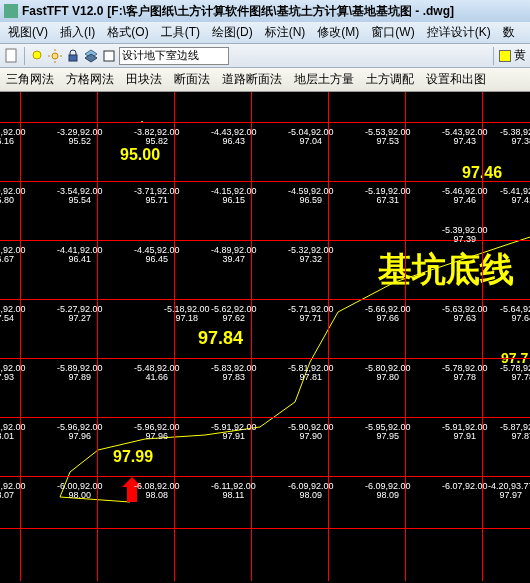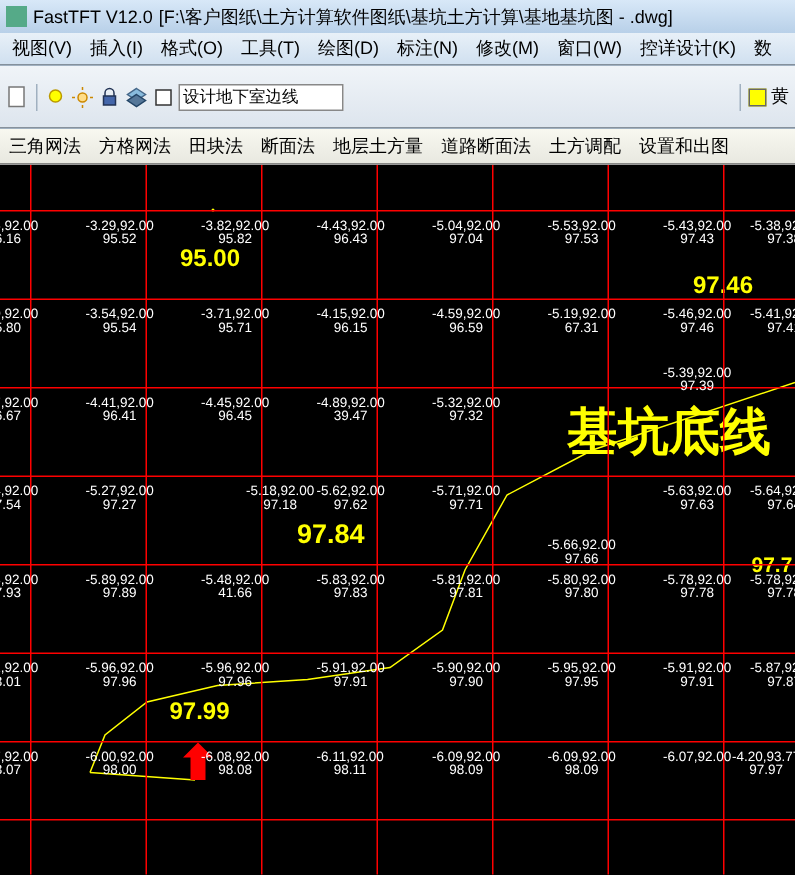--- a/index.html
+++ b/index.html
@@ -1,21 +1,21 @@
 <!DOCTYPE html>
 <html><head>
 <meta charset="utf-8">
 <style>
 * { margin: 0; padding: 0; box-sizing: border-box; }
 body { width: 530px; height: 583px; overflow: hidden; font-family: "Microsoft YaHei", SimSun, sans-serif; font-size: 12px; background: #000; }
-.titlebar { height: 22px; background: linear-gradient(#d8e8f8,#b8d0e8); display: flex; align-items: center; padding: 0 4px; color: #000; white-space: nowrap; overflow: hidden; }
+.titlebar { height: 22px; background: linear-gradient(#d8e8f8,#b8d0e8); display: flex; align-items: center; padding: 0 4px; color: #000; white-space: nowrap; overflow: hidden; font-weight: bold; }
 .titlebar .icon { width: 14px; height: 14px; background: #5a8; margin-right: 4px; }
 .menubar { height: 22px; background: linear-gradient(#e8f0f8,#d0e0f0); display: flex; align-items: center; padding: 0 2px; border-bottom: 1px solid #a0b0c0; }
 .menubar span { padding: 0 6px; cursor: default; }
-.toolbar { height: 42px; background: linear-gradient(#f0f4f8,#dde5ee); display: flex; align-items: center; padding: 0 4px; border-bottom: 1px solid #a0b0c0; gap: 2px; }
+.toolbar { height: 24px; background: linear-gradient(#f0f4f8,#dde5ee); display: flex; align-items: center; padding: 0 4px; border-bottom: 1px solid #a0b0c0; gap: 2px; }
 .tb-icon { width: 16px; height: 16px; display: inline-block; }
 .tb-sep { width: 1px; height: 18px; background: #a0b0c0; margin: 0 2px; }
 .tb-input { height: 18px; font-size: 11px; border: 1px solid #888; background: #fff; padding: 0 2px; width: 110px; }
 .tb-right { margin-left: auto; display: flex; align-items: center; gap: 3px; }
 .color-swatch { width: 12px; height: 12px; background: #ff0; border: 1px solid #666; }
 .tabbar { height: 24px; background: linear-gradient(#f8f8f0,#e8e8e0); display: flex; align-items: center; border-bottom: 1px solid #999; font-size: 12px; }
 .tabbar span { padding: 0 6px; cursor: default; }
 .viewport { position: relative; width: 530px; height: 489px; background: #000; overflow: hidden; }
 .gridline-v { position: absolute; top: 0; bottom: 0; width: 1px; background: #f00; }
 .gridline-h { position: absolute; left: 0; right: 0; height: 1px; background: #f00; }
@@ -81,22 +81,22 @@
     <span class="color-swatch"></span>
     <span>黄</span>
   </div>
 </div>
 
 <div class="tabbar">
   <span>三角网法</span>
   <span>方格网法</span>
   <span>田块法</span>
   <span>断面法</span>
+  <span>道路断面法</span>
   <span>地层土方量</span>
-  <span>道路断面法</span>
   <span>土方调配</span>
   <span>设置和出图</span>
 </div>
 
 <div class="viewport" id="viewport">
 
   <svg class="anno-poly" width="530" height="489">
     <polyline points="530,145 395,190 338,220 310,270 295,310 260,335 205,343 145,347 98,358 70,380 60,405" fill="none" stroke="#ff0" stroke-width="1"></polyline>
     <line x1="60" y1="405" x2="130" y2="410" stroke="#ff0" stroke-width="1"></line>
     <circle cx="142" cy="30" r="1" fill="#ff0"></circle>
@@ -228,21 +228,21 @@
       <span class="l2">97.18</span>
     </div>
     <div class="node-label" style="left: 211px; top: 213px;">
       <span class="l2">-5.62,92.00</span>
       <span class="l2">97.62</span>
     </div>
     <div class="node-label" style="left: 288px; top: 213px;">
       <span class="l2">-5.71,92.00</span>
       <span class="l2">97.71</span>
     </div>
-    <div class="node-label" style="left: 365px; top: 213px; margin-top: 36px;">
+    <div class="node-label" style="left: 365px; top: 213px;">
       <span class="l2">-5.66,92.00</span>
       <span class="l2">97.66</span>
     </div>
     <div class="node-label" style="left: 442px; top: 213px;">
       <span class="l2">-5.63,92.00</span>
       <span class="l2">97.63</span>
     </div>
     <div class="node-label" style="left: 500px; top: 213px;">
       <span class="l2">-5.64,92.00</span>
       <span class="l2">97.64</span>

